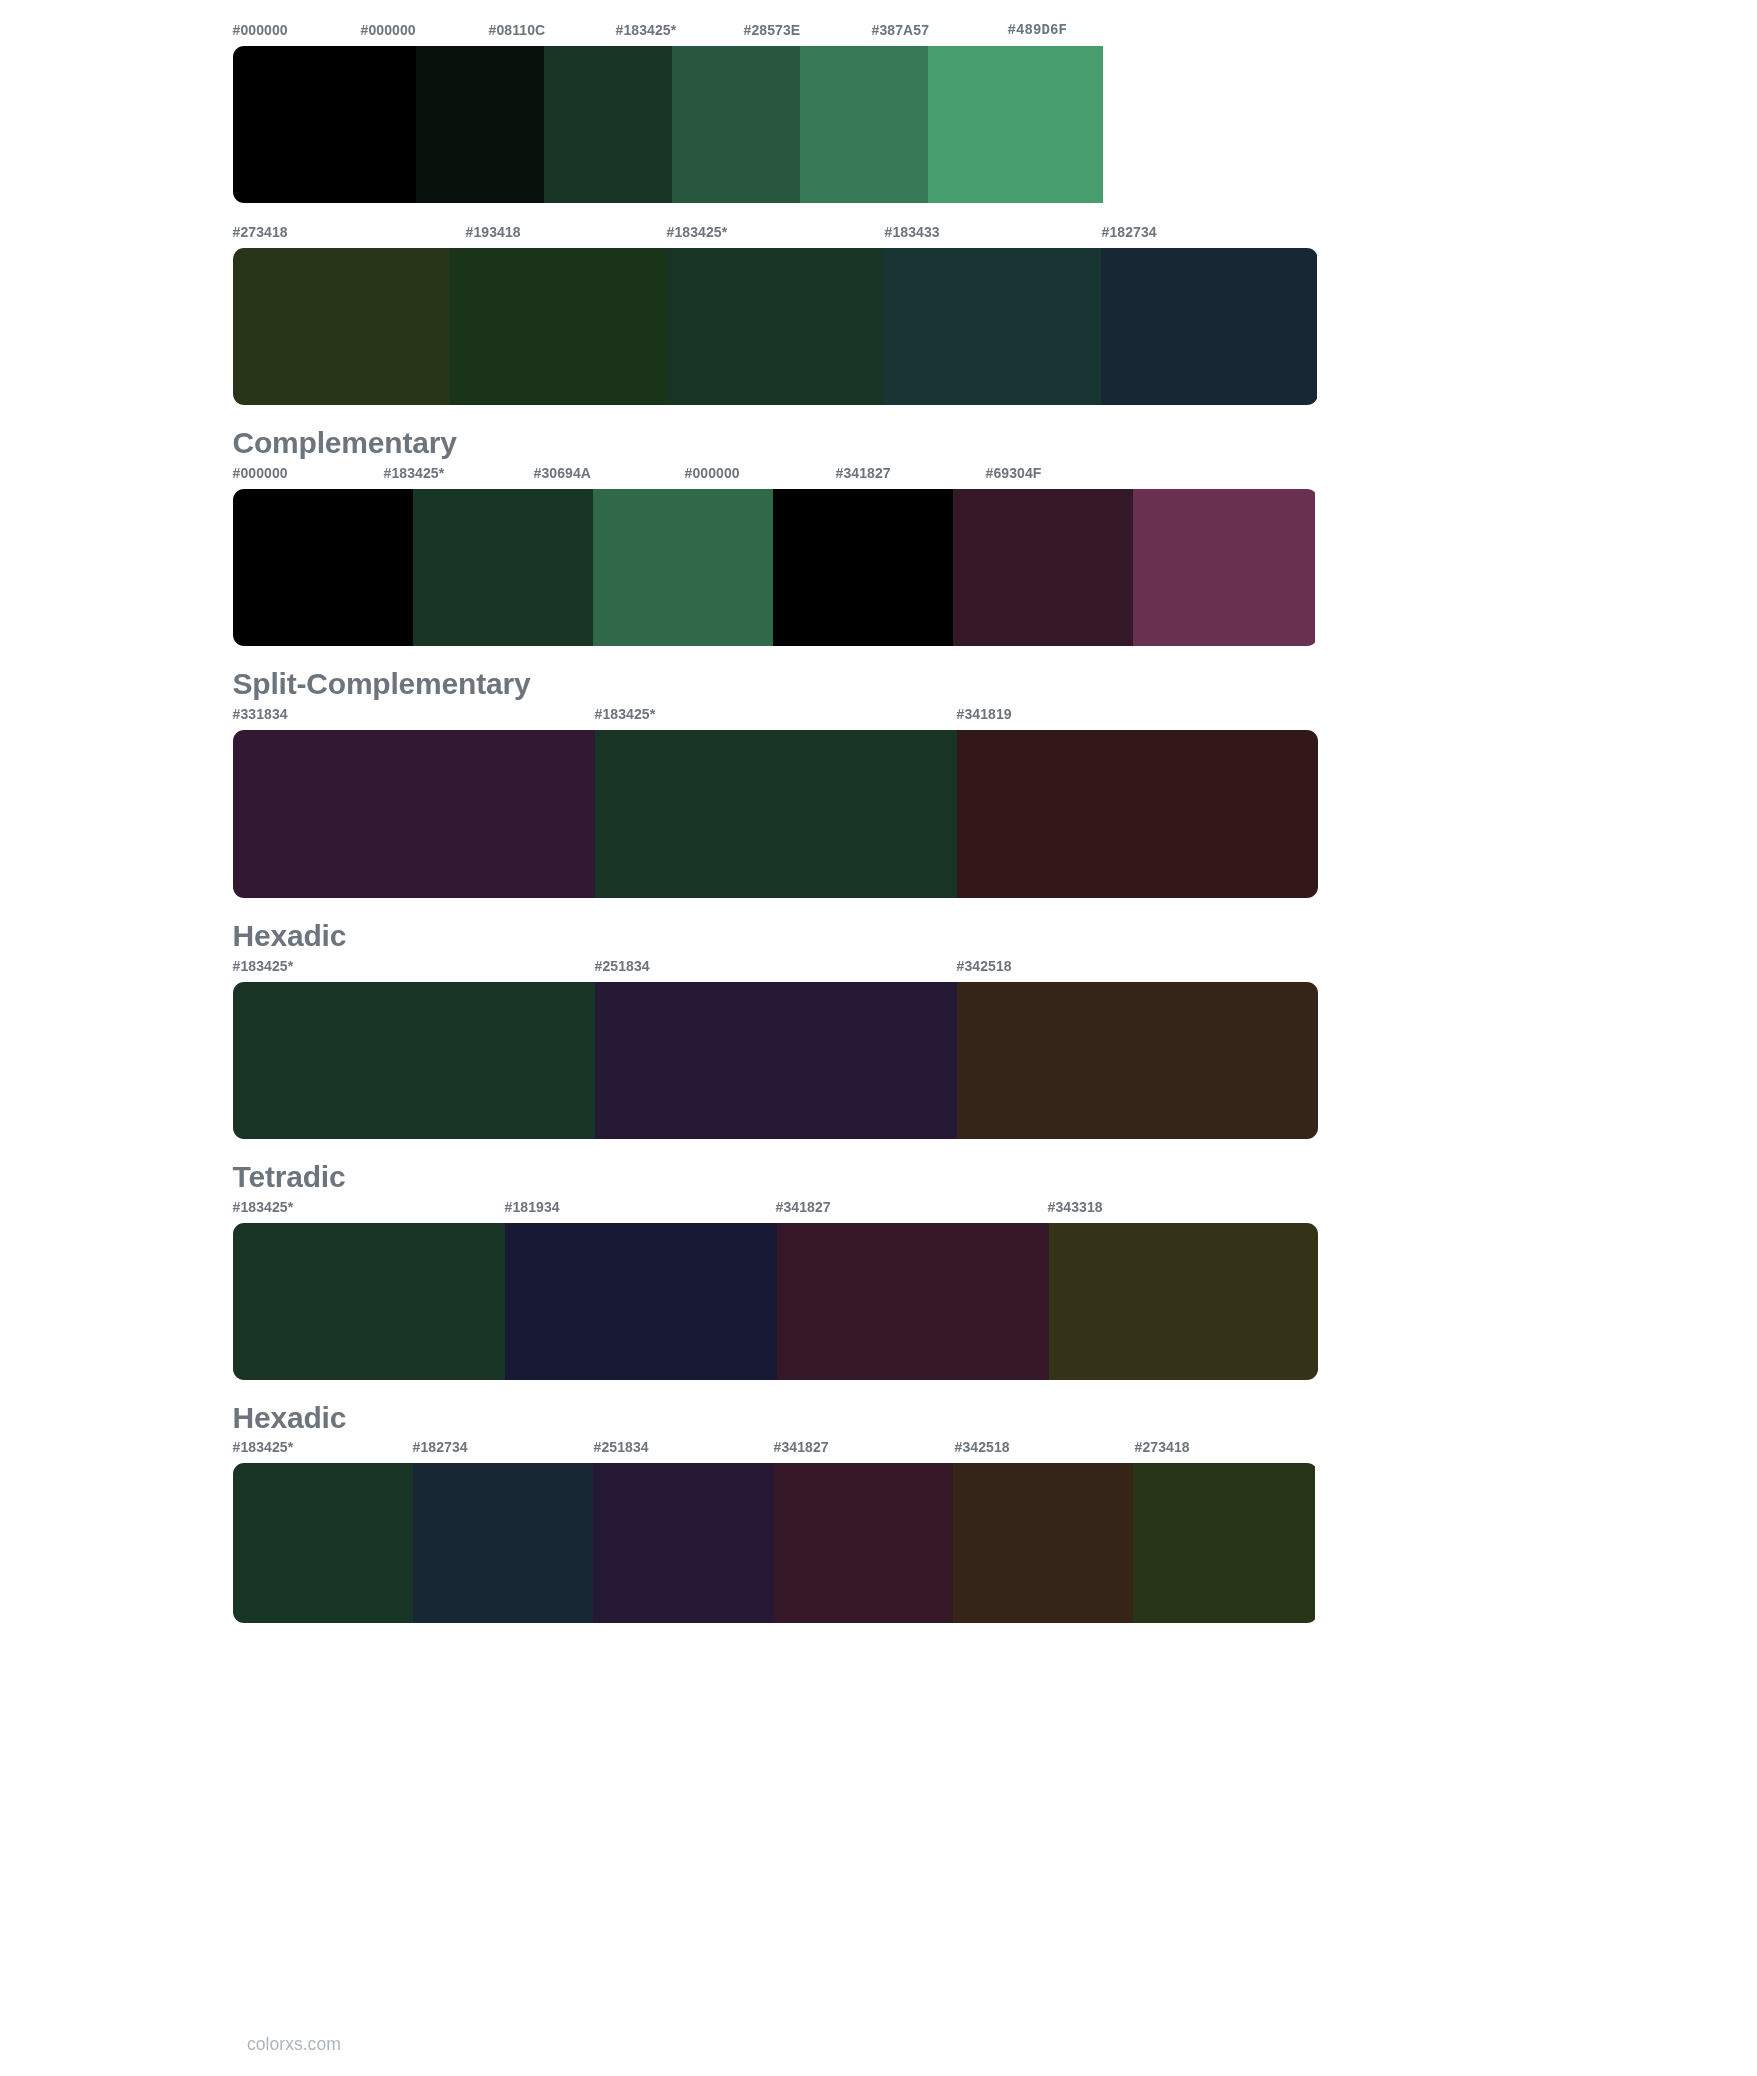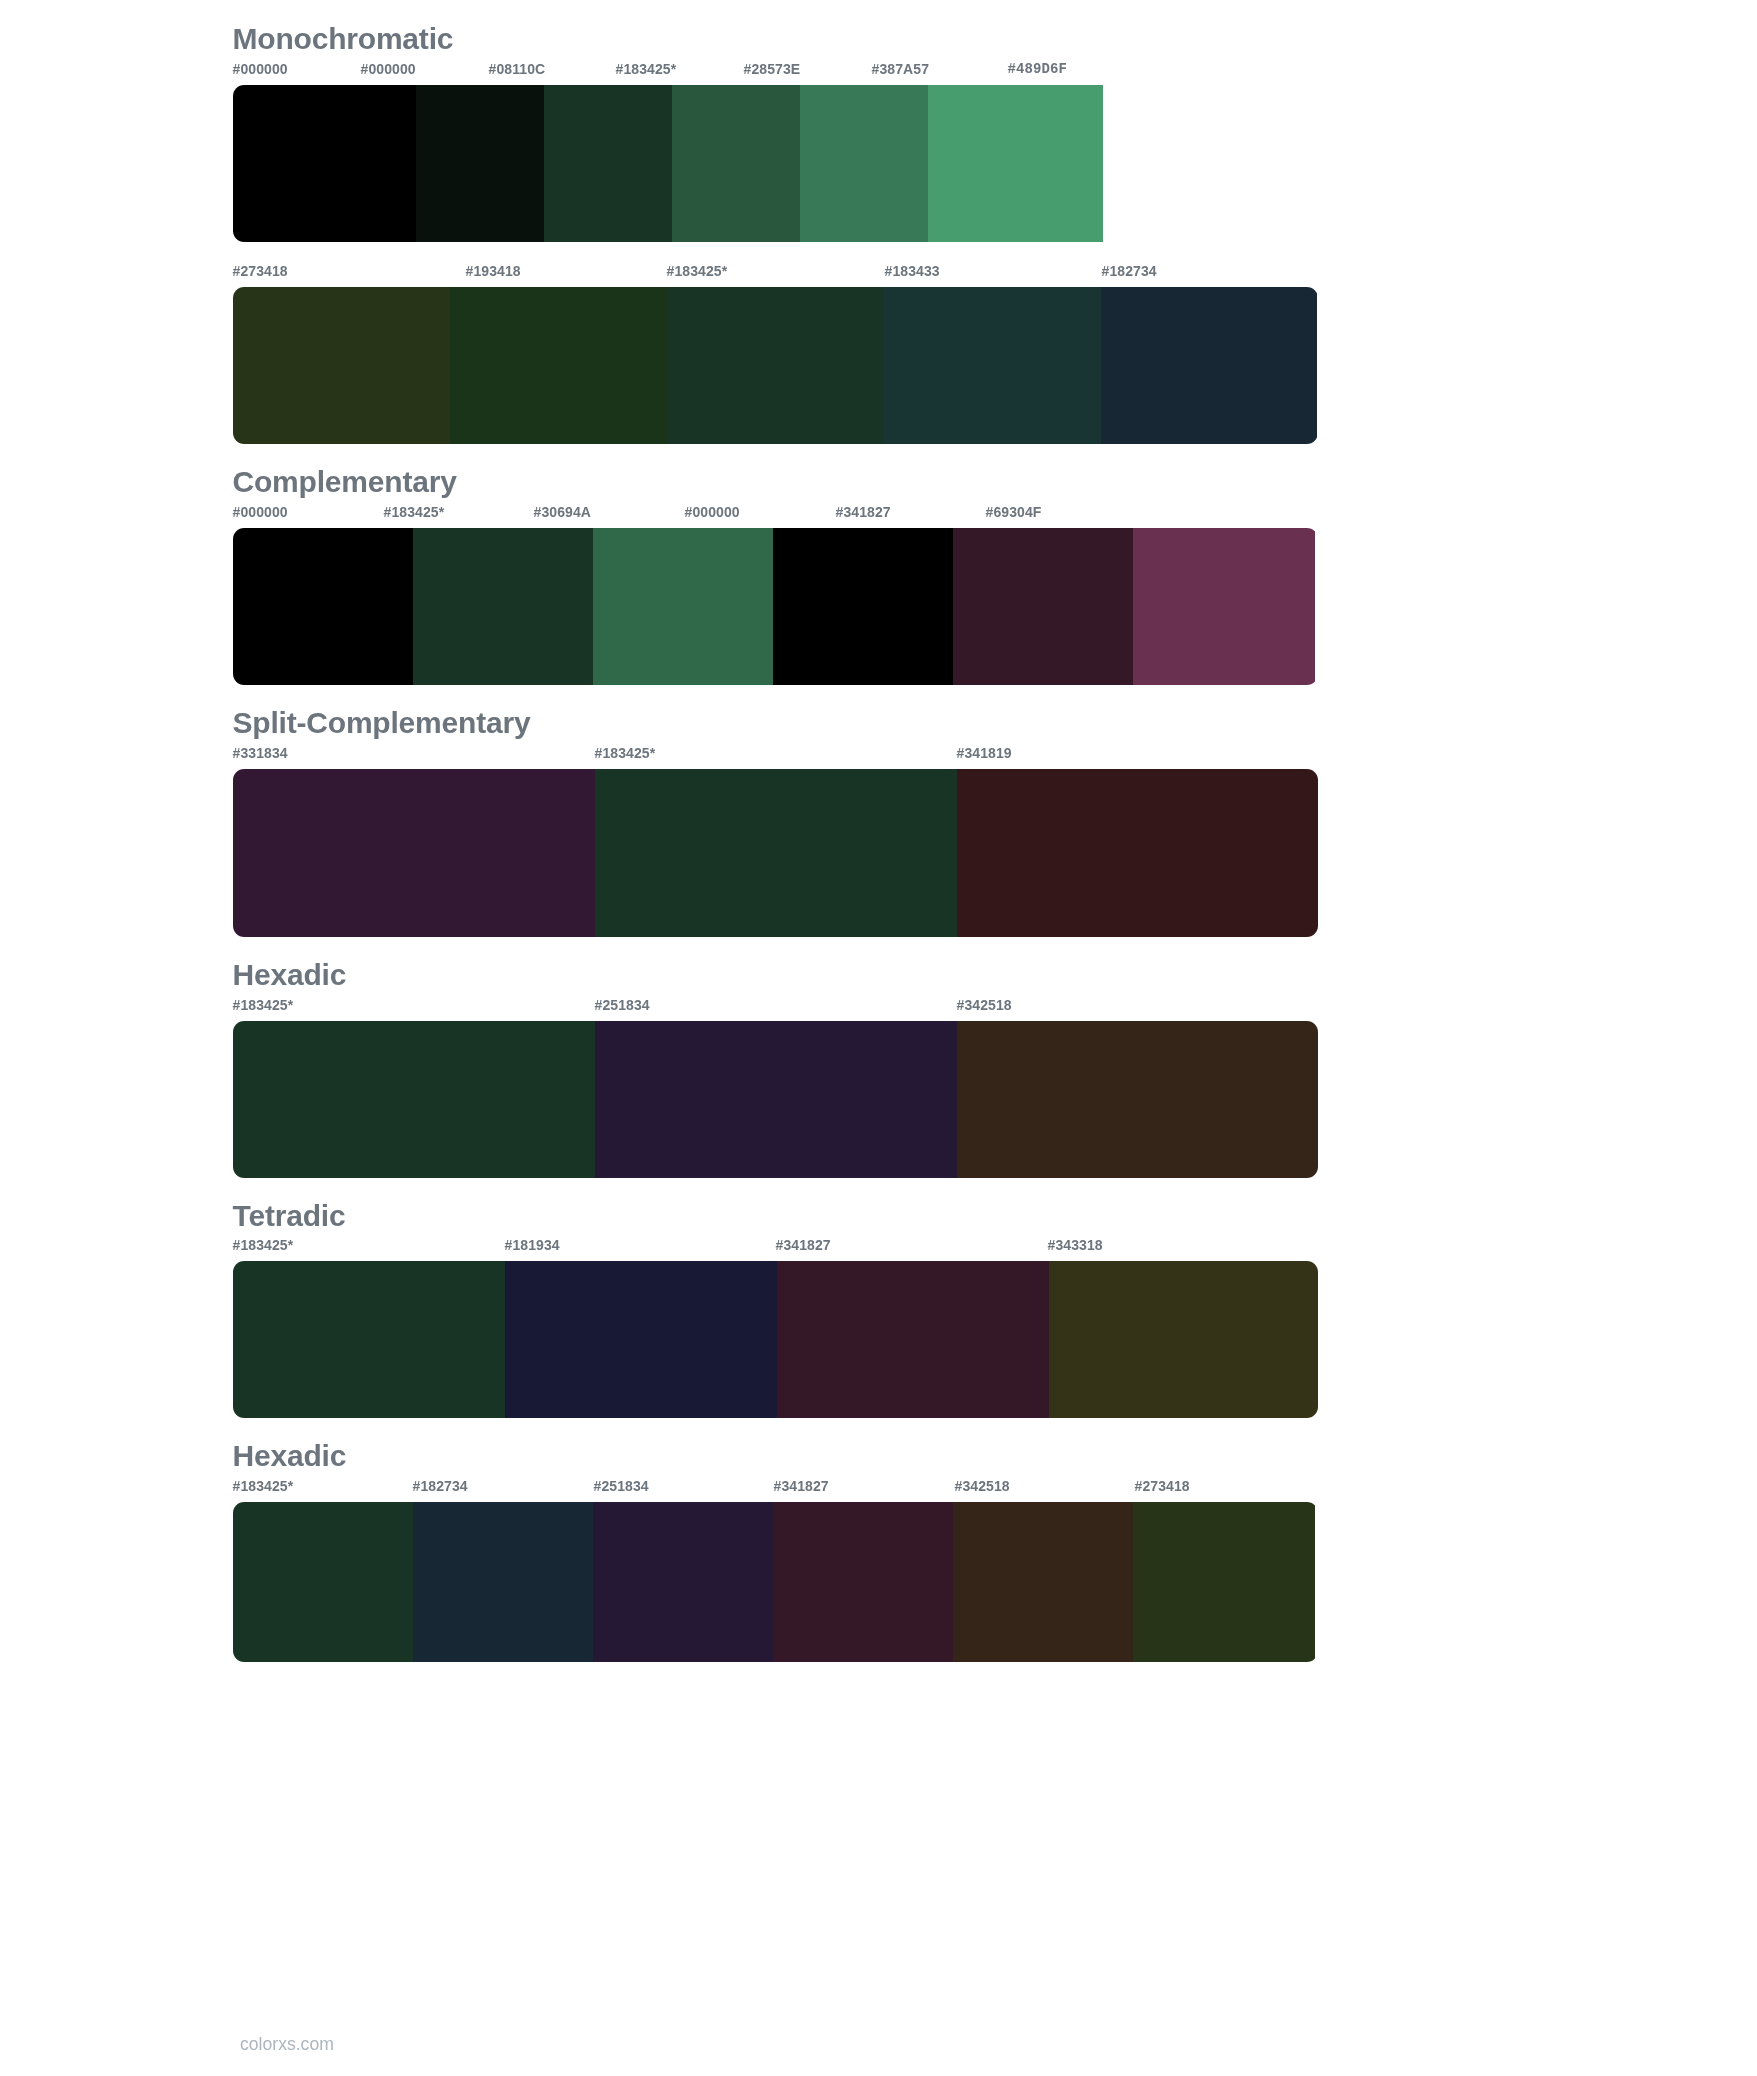--- a/index.html
+++ b/index.html
@@ -86,38 +86,38 @@
     position: absolute;
     left: 0;
     right: 0;
     bottom: 22.4px;
     padding-left: 240px;
   }
   .footer-text {
     font-size: 17.6px;
     color: #adb5bd;
     font-weight: normal;
+    margin-left: 7px;
   }
   .sec-analogous .swatch-row { height: 157px; }
   .sec-complementary .swatch-row { height: 157px; }
   .sec-split .swatch-row { height: 168px; }
   .sec-triadic .swatch-row { height: 157px; }
   .sec-tetradic .swatch-row { height: 157px; }
   .sec-hexadic .swatch-row { height: 160px; }
 </style>
 </head>
 <body>
 
 <div class="page">
   <div class="content">
 
 
     <div id="sections-host">
         <div class="section sec-monochromatic">
-          <div class="section-title">Monochromatic</div>
           <div class="labels-row">
             <span class="swatch-label" style="left: 0px;">#000000</span>
             <span class="swatch-label" style="left: 128px;">#000000</span>
             <span class="swatch-label" style="left: 256px;">#08110C</span>
             <span class="swatch-label" style="left: 383px;">#183425*</span>
             <span class="swatch-label" style="left: 511px;">#28573E</span>
             <span class="swatch-label" style="left: 639px;">#387A57</span>
             <span class="swatch-label" style="left: 775px; font-family: Liberation Mono, monospace;">#489D6F</span>
           </div>
           <div class="swatch-row">

